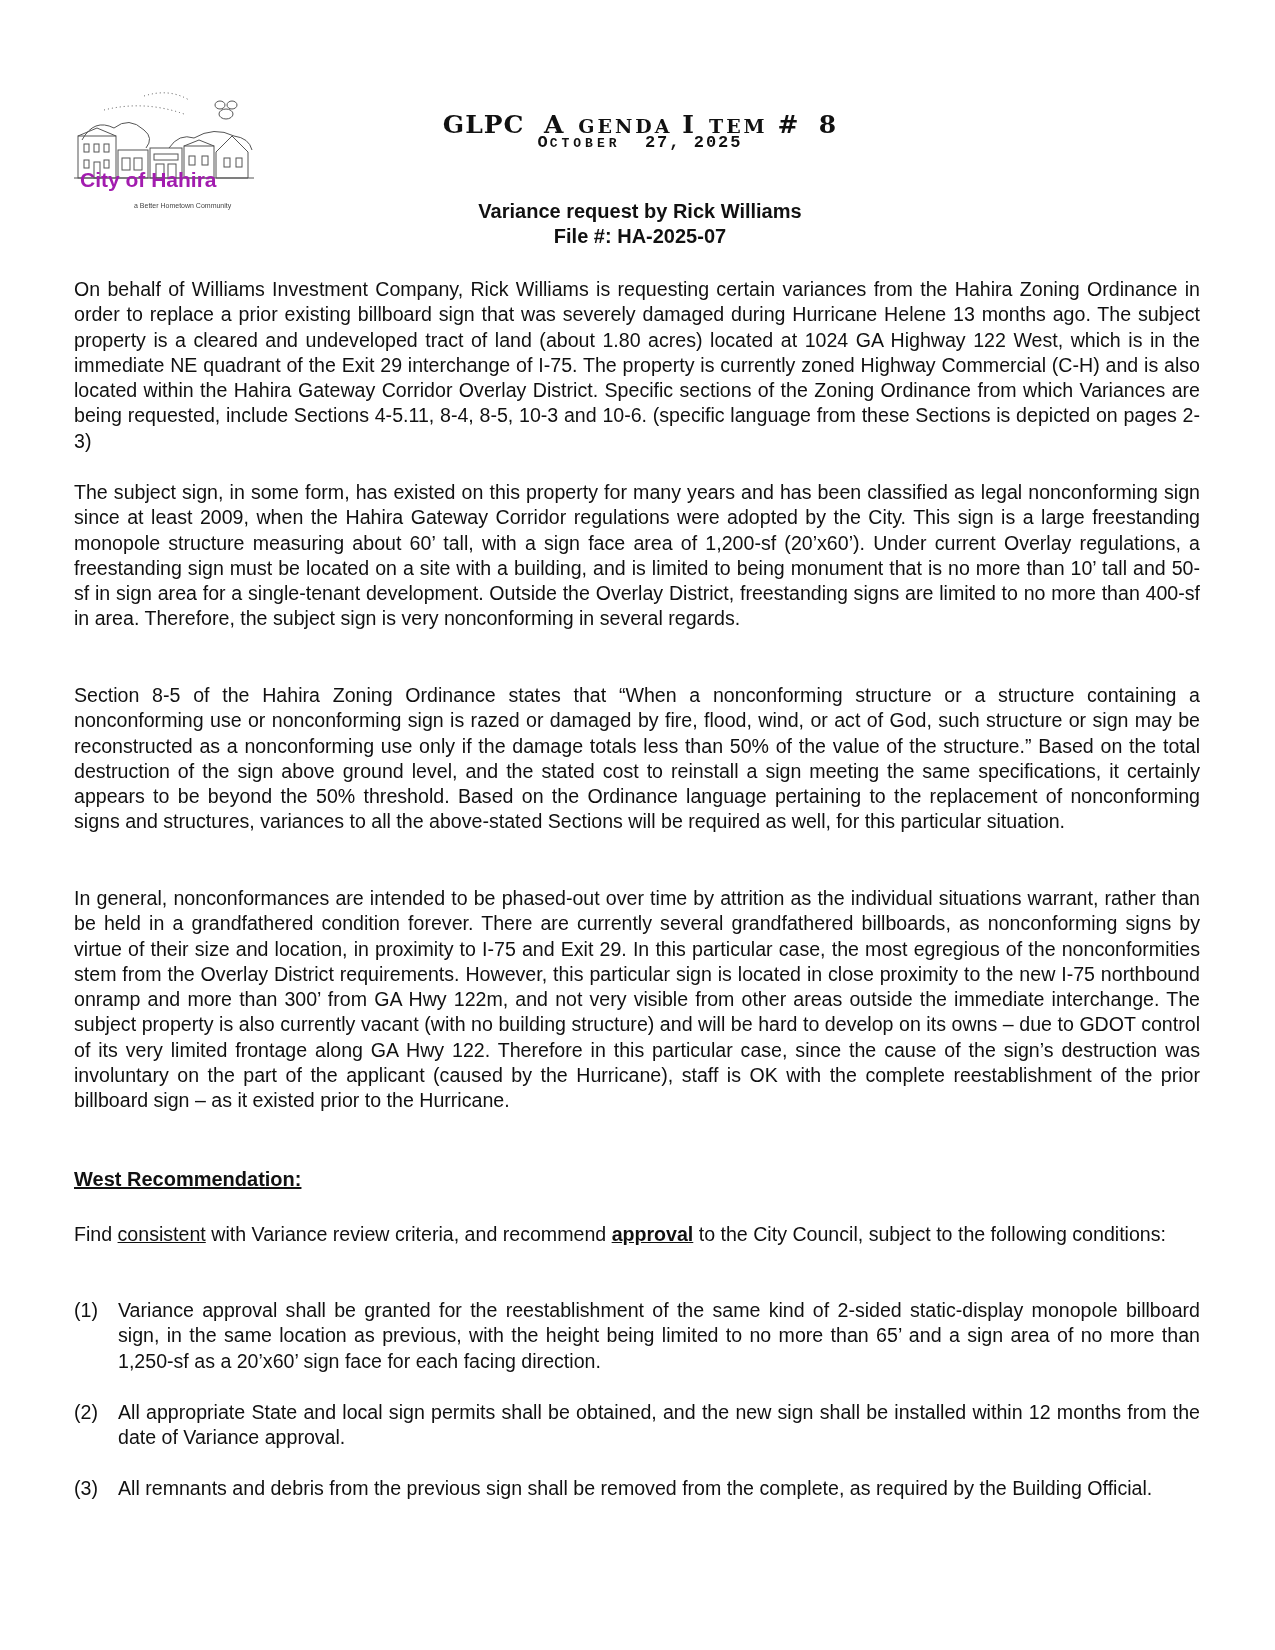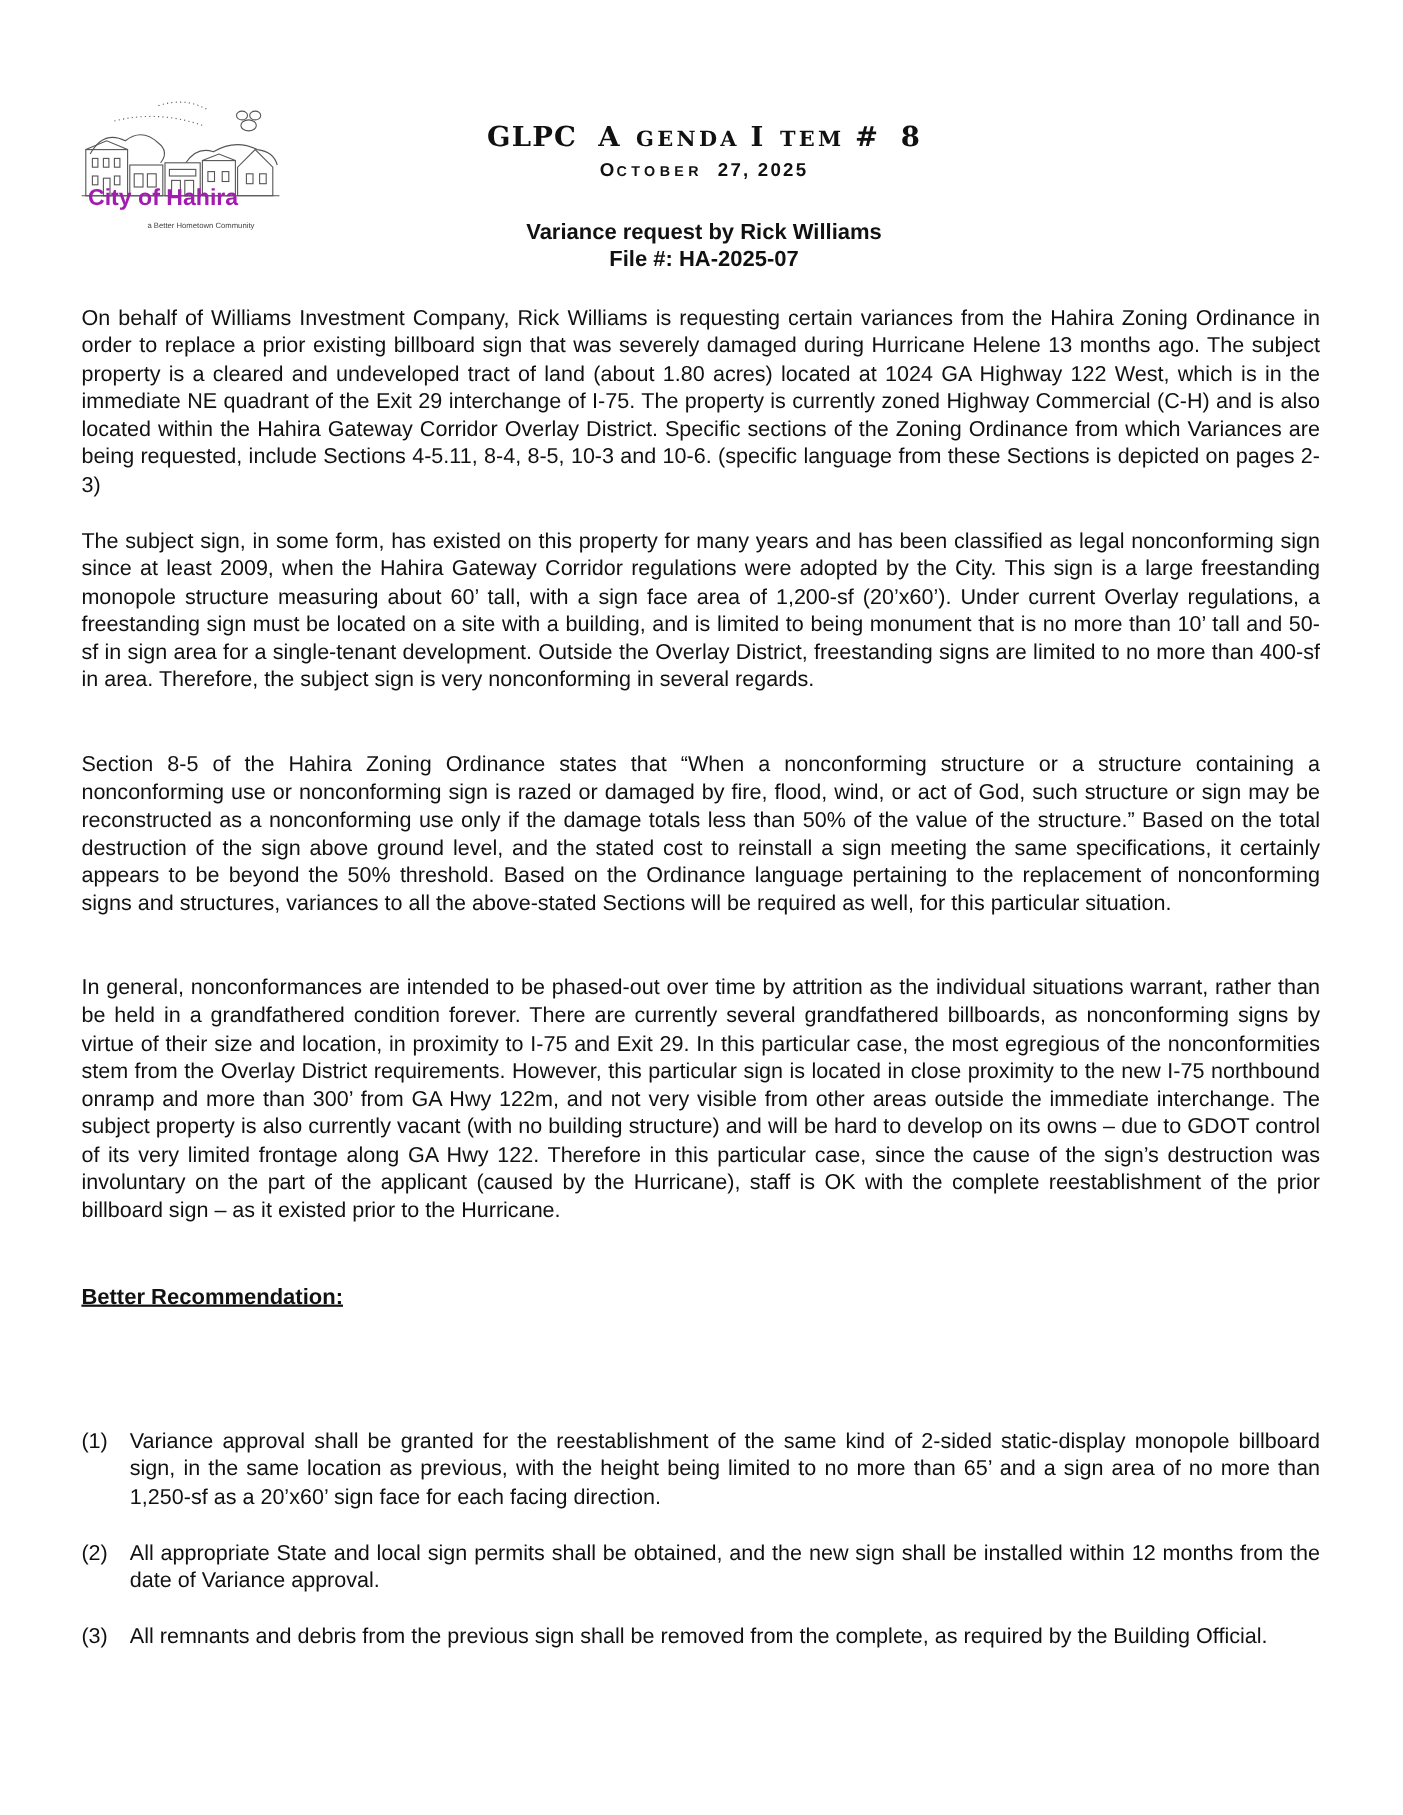--- a/index.html
+++ b/index.html
@@ -5,21 +5,21 @@
     html, body { margin: 0; padding: 0; background: #ffffff; }
     body { width: 1275px; height: 1650px; position: relative; overflow: hidden; color: #111; }
     .page { position: absolute; left: 0; top: 0; width: 1275px; height: 1650px; }
     .logo { position: absolute; left: 74px; top: 88px; width: 190px; height: 125px; }
     .logo svg { display: block; }
     .logo-title { position: absolute; left: 6px; top: 80px; font-family: "Liberation Sans", sans-serif; font-weight: bold; font-size: 21px; color: #a21caf; letter-spacing: 0px; white-space: nowrap; }
     .logo-tag { position: absolute; left: 60px; top: 114px; font-family: "Liberation Sans", sans-serif; font-size: 7px; color: #444; white-space: nowrap; }
     .header { position: absolute; left: 330px; width: 620px; text-align: center; }
     .agenda { top: 110px; font-family: "DejaVu Serif", serif; font-weight: bold; font-size: 25px; letter-spacing: 1px; }
     .agenda .sc { font-size: 19px; letter-spacing: 3px; margin-left: 14px; }
-    .date { top: 145px; font-family: Liberation Sans, sans-serif; font-weight: bold; font-size: 17px; letter-spacing: 2px; }
+    .date { top: 133px; font-family: Liberation Mono, monospace; font-weight: bold; font-size: 17px; letter-spacing: 2px; }
     .date .sc { font-size: 13px; letter-spacing: 4px; }
     .subtitle { font-family: "Liberation Sans", sans-serif; font-weight: bold; font-size: 20px; }
     .sub1 { top: 200px; }
     .sub2 { top: 225px; }
     .body { position: absolute; left: 74px; width: 1126px; font-family: "Liberation Sans", sans-serif; font-size: 19.6px; line-height: 25.3px; text-align: justify; }
     .body p { margin: 0; }
     .p1 { top: 277px; }
     .p2 { top: 480px; }
     .p3 { top: 683px; }
     .p4 { top: 886px; }
@@ -103,22 +103,23 @@
   <div class="body p2">
       <p>The subject sign, in some form, has existed on this property for many years and has been classified as legal nonconforming sign since at least 2009, when the Hahira Gateway Corridor regulations were adopted by the City.  This sign is a large freestanding monopole structure measuring about 60’ tall, with a sign face area of 1,200-sf (20’x60’).  Under current Overlay regulations, a freestanding sign must be located on a site with a building, and is limited to being monument that is no more than 10’ tall and 50-sf in sign area for a single-tenant development.  Outside the Overlay District, freestanding signs are limited to no more than 400-sf in area. Therefore, the subject sign is very nonconforming in several regards.</p>
     </div>
   <div class="body p3">
       <p>Section 8-5 of the Hahira Zoning Ordinance states that “When a nonconforming structure or a structure containing a nonconforming use or nonconforming sign is razed or damaged by fire, flood, wind, or act of God, such structure or sign may be reconstructed as a nonconforming use only if the damage totals less than 50% of the value of the structure.”  Based on the total destruction of the sign above ground level, and the stated cost to reinstall a sign meeting the same specifications, it certainly appears to be beyond the 50% threshold.  Based on the Ordinance language pertaining to the replacement of nonconforming signs and structures, variances to all the above-stated Sections will be required as well, for this particular situation.</p>
     </div>
   <div class="body p4">
       <p>In general, nonconformances are intended to be phased-out over time by attrition as the individual situations warrant, rather than be held in a grandfathered condition forever.  There are currently several grandfathered billboards, as nonconforming signs by virtue of their size and location, in proximity to I-75 and Exit 29.  In this particular case, the most egregious of the nonconformities stem from the Overlay District requirements. However, this particular sign is located in close proximity to the new I-75 northbound onramp and more than 300’ from GA Hwy 122m, and not very visible from other areas outside the immediate interchange.  The subject property is also currently vacant (with no building structure) and will be hard to develop on its owns – due to GDOT control of its very limited frontage along GA Hwy 122.   Therefore in this particular case, since the cause of the sign’s destruction was involuntary on the part of the applicant (caused by the Hurricane), staff is OK with the complete reestablishment of the prior billboard sign – as it existed prior to the Hurricane.</p>
     </div>
 
-  <div class="heading">Better  Recommendation:</div>
+  <div class="heading">West  Recommendation:</div>
 
+  <div class="rec"><span>Find </span><span class="u">consistent</span><span> with Variance review criteria, and recommend </span><span class="bu">approval</span><span> to the City Council, subject to the following conditions:</span></div>
 
   <div class="cond c1">
     <span class="num">(1)</span>
     <div class="txt">Variance approval shall be granted for the reestablishment of the same kind of 2-sided static-display monopole billboard sign, in the same location as previous, with the height being limited to no more than 65’ and a sign area of no more than 1,250-sf as a 20’x60’ sign face for each facing direction.</div>
   </div>
   <div class="cond c2">
     <span class="num">(2)</span>
     <div class="txt">All appropriate State and local sign permits shall be obtained, and the new sign shall be installed within 12 months from the date of Variance approval.</div>
   </div>
   <div class="cond c3">

